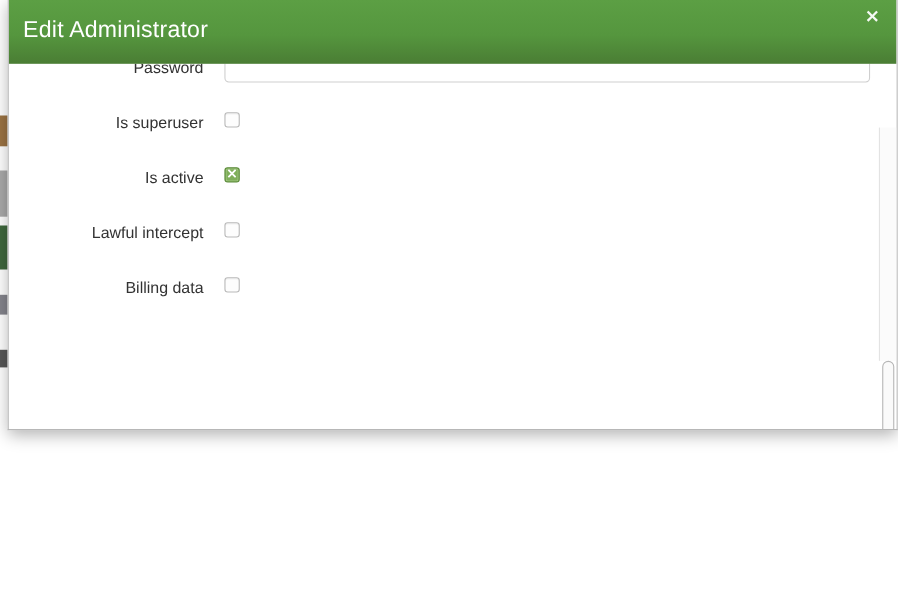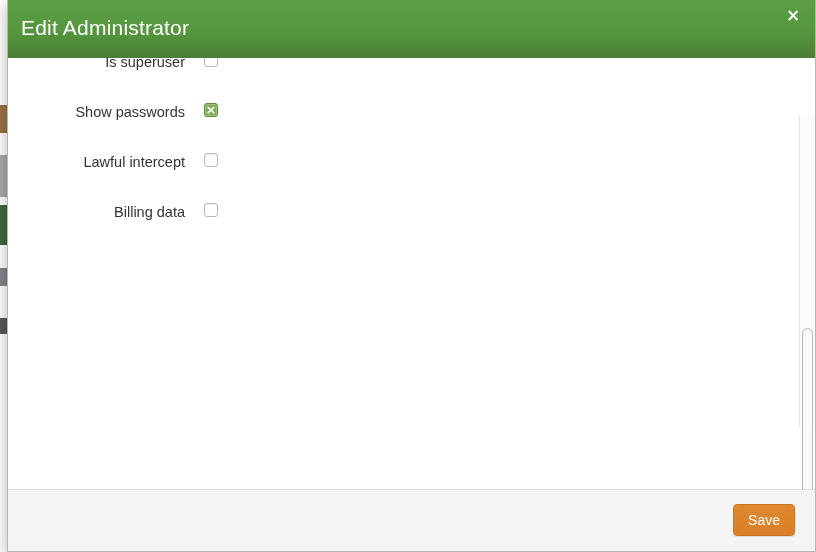--- a/index.html
+++ b/index.html
@@ -24,21 +24,21 @@
     left: 0;
     width: 7px;
   }
 
   
   #modal {
     position: absolute;
     left: 7px;
     top: 0;
     width: 809px;
-    height: 552px;
+    height: 391px;
     background: #ffffff;
     border: 1px solid #b7b7b7;
     border-top: none;
     box-shadow: 0 4px 14px rgba(0,0,0,.30);
     display: flex;
     flex-direction: column;
     overflow: hidden;
   }
 
   
@@ -223,38 +223,39 @@
 <div id="modal">
 
   <div id="modal-header">
     <div id="modal-title">Edit Administrator</div>
     <button id="close-button">×</button>
   </div>
 
   <div id="modal-body">
     <div id="form-scroll">
         <div class="form-row">
+          <div class="form-label">Password</div>
+          <input type="text" class="text-input" placeholder="" style="">
+        </div>
+        <div class="form-row">
           <div class="form-label">Is superuser</div>
           <div class="form-control-cell"><span class="cbx off" role="checkbox" aria-checked="false"></span></div>
         </div>
         <div class="form-row">
-          <div class="form-label">Show passwords</div>
+          <div class="form-label">Is active</div>
           <div class="form-control-cell"><span class="cbx on" role="checkbox" aria-checked="true"></span></div>
         </div>
         <div class="form-row">
           <div class="form-label">Lawful intercept</div>
           <div class="form-control-cell"><span class="cbx off" role="checkbox" aria-checked="false"></span></div>
         </div>
         <div class="form-row">
           <div class="form-label">Billing data</div>
           <div class="form-control-cell"><span class="cbx off" role="checkbox" aria-checked="false"></span></div>
         </div>
       </div>
     <div id="scrollbar-track">
       <div id="scrollbar-thumb"></div>
     </div>
   </div>
 
-  <div id="modal-footer">
-    <button id="save-button">Save</button>
-  </div>
 
 </div>
 
 </body></html>

